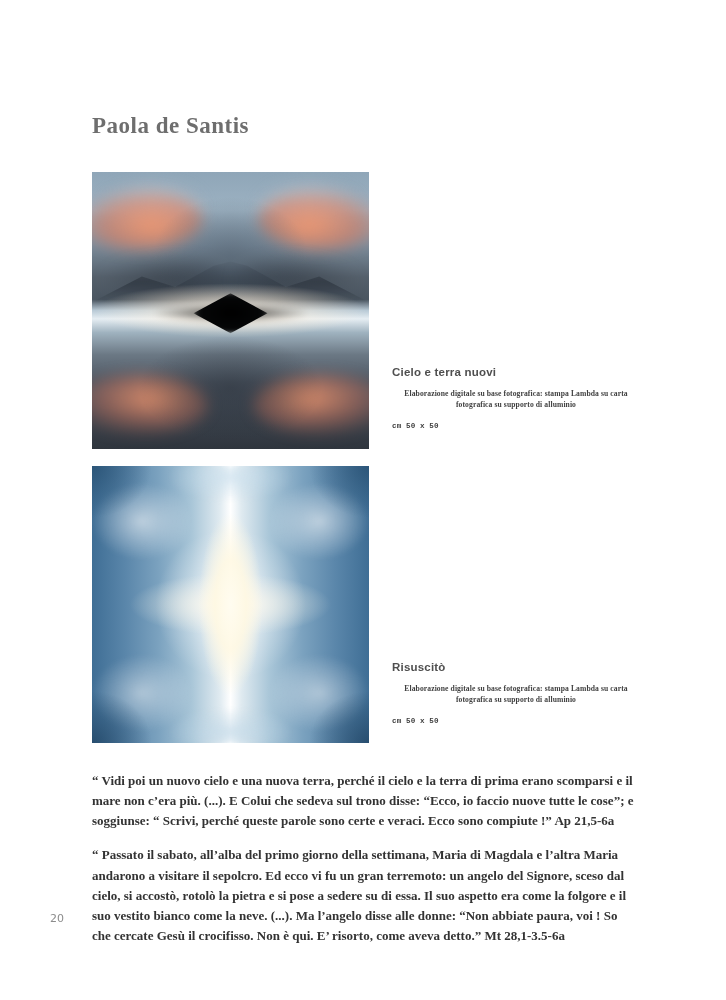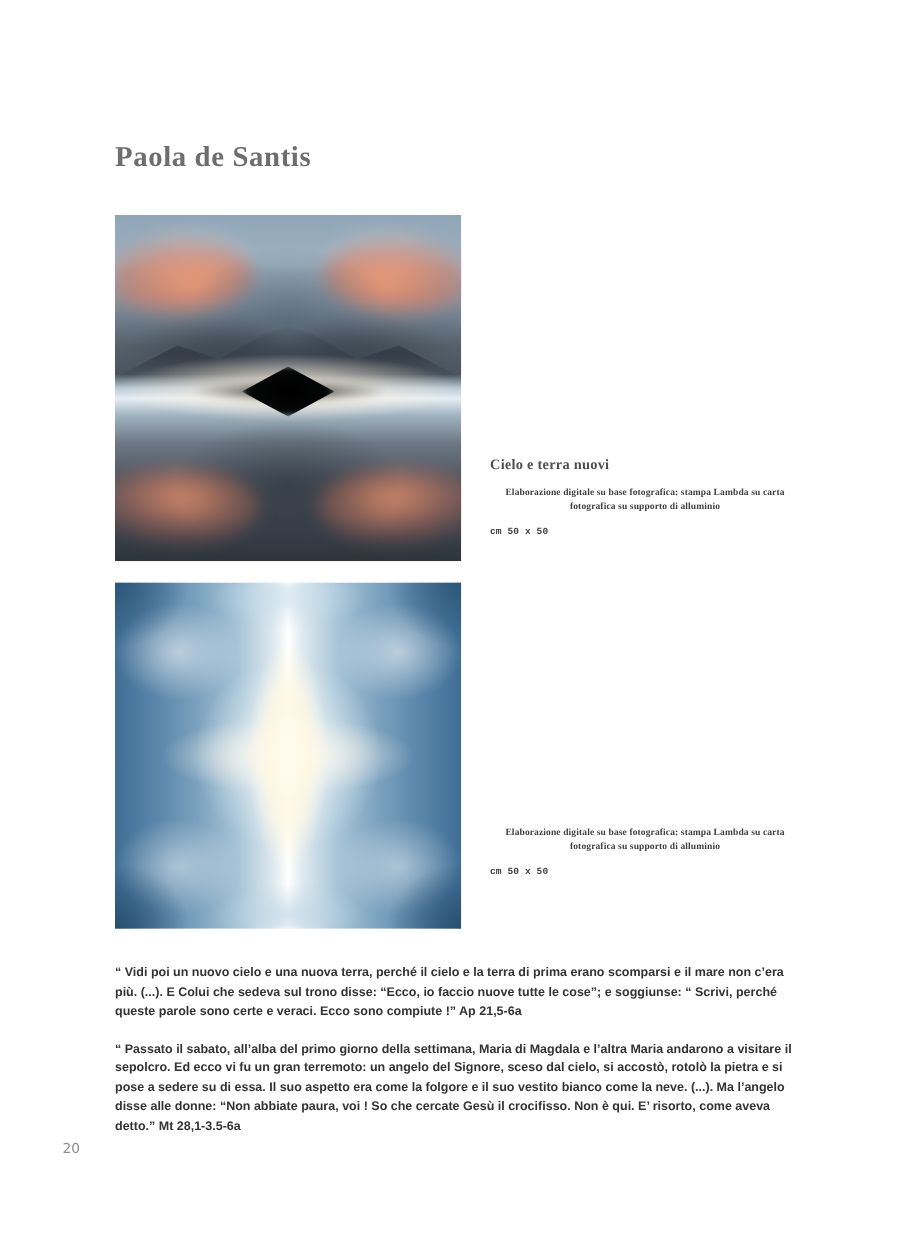--- a/index.html
+++ b/index.html
@@ -181,21 +181,21 @@
   
   .caption {
     position: absolute;
     width: 248px;
     left: 392px;
   }
   .caption-1 { top: 366px; }
   .caption-2 { top: 661px; }
 
   .caption-title {
-    font-family: Liberation Serif, serif;
+    font-family: Liberation Sans, sans-serif;
     font-weight: bold;
     font-size: 11.5px;
     color: #4f4f4f;
     letter-spacing: 0.2px;
     margin: 0 0 11px 0;
   }
   .caption-desc {
     font-family: Liberation Serif, serif;
     font-weight: bold;
     font-size: 7.6px;
@@ -215,23 +215,23 @@
   }
 
   
   .quotes {
     position: absolute;
     left: 92px;
     top: 771px;
     width: 545px;
   }
   .quote {
-    font-family: Liberation Sans, sans-serif;
-    font-weight: bold;
-    font-size: 10px;
+    font-family: Liberation Serif, serif;
+    font-weight: bold;
+    font-size: 13px;
     line-height: 1.55;
     color: #333333;
     margin: 0 0 14px 0;
     text-align: left;
   }
   .quote:last-child { margin-bottom: 0; }
 
   
   .page-number {
     position: absolute;
@@ -274,20 +274,21 @@
   </div>
 
   <div class="caption caption-1">
     <div class="caption-title">Cielo e terra nuovi</div>
     <div class="caption-desc">Elaborazione digitale su base fotografica:
 stampa Lambda su carta fotografica su supporto di alluminio</div>
     <div class="caption-size">cm 50 x 50</div>
   </div>
 
   <div class="caption caption-2">
+    <div class="caption-title">Risuscitò</div>
     <div class="caption-desc">Elaborazione digitale su base fotografica:
 stampa Lambda su carta fotografica su supporto di alluminio</div>
     <div class="caption-size">cm 50 x 50</div>
   </div>
 
   <div class="quotes">
     <p class="quote">“ Vidi poi un nuovo cielo e una nuova terra, perché il cielo e la terra di prima erano scomparsi e il mare non c’era più. (...). E Colui che sedeva sul trono disse: “Ecco, io faccio nuove tutte le cose”; e soggiunse: “ Scrivi, perché queste parole sono certe e veraci. Ecco sono compiute !”  Ap 21,5-6a</p>
     <p class="quote">“ Passato il sabato, all’alba del primo giorno della settimana, Maria di Magdala e l’altra Maria andarono a visitare il sepolcro. Ed ecco vi fu un gran terremoto: un angelo del Signore, sceso dal cielo, si accostò, rotolò la pietra e si pose a sedere su di essa. Il suo aspetto era come la folgore e il suo vestito bianco come la neve. (...). Ma l’angelo disse alle donne: “Non abbiate paura, voi ! So che cercate Gesù il crocifisso. Non è qui. E’ risorto, come aveva detto.”    Mt 28,1-3.5-6a</p>
   </div>
 

